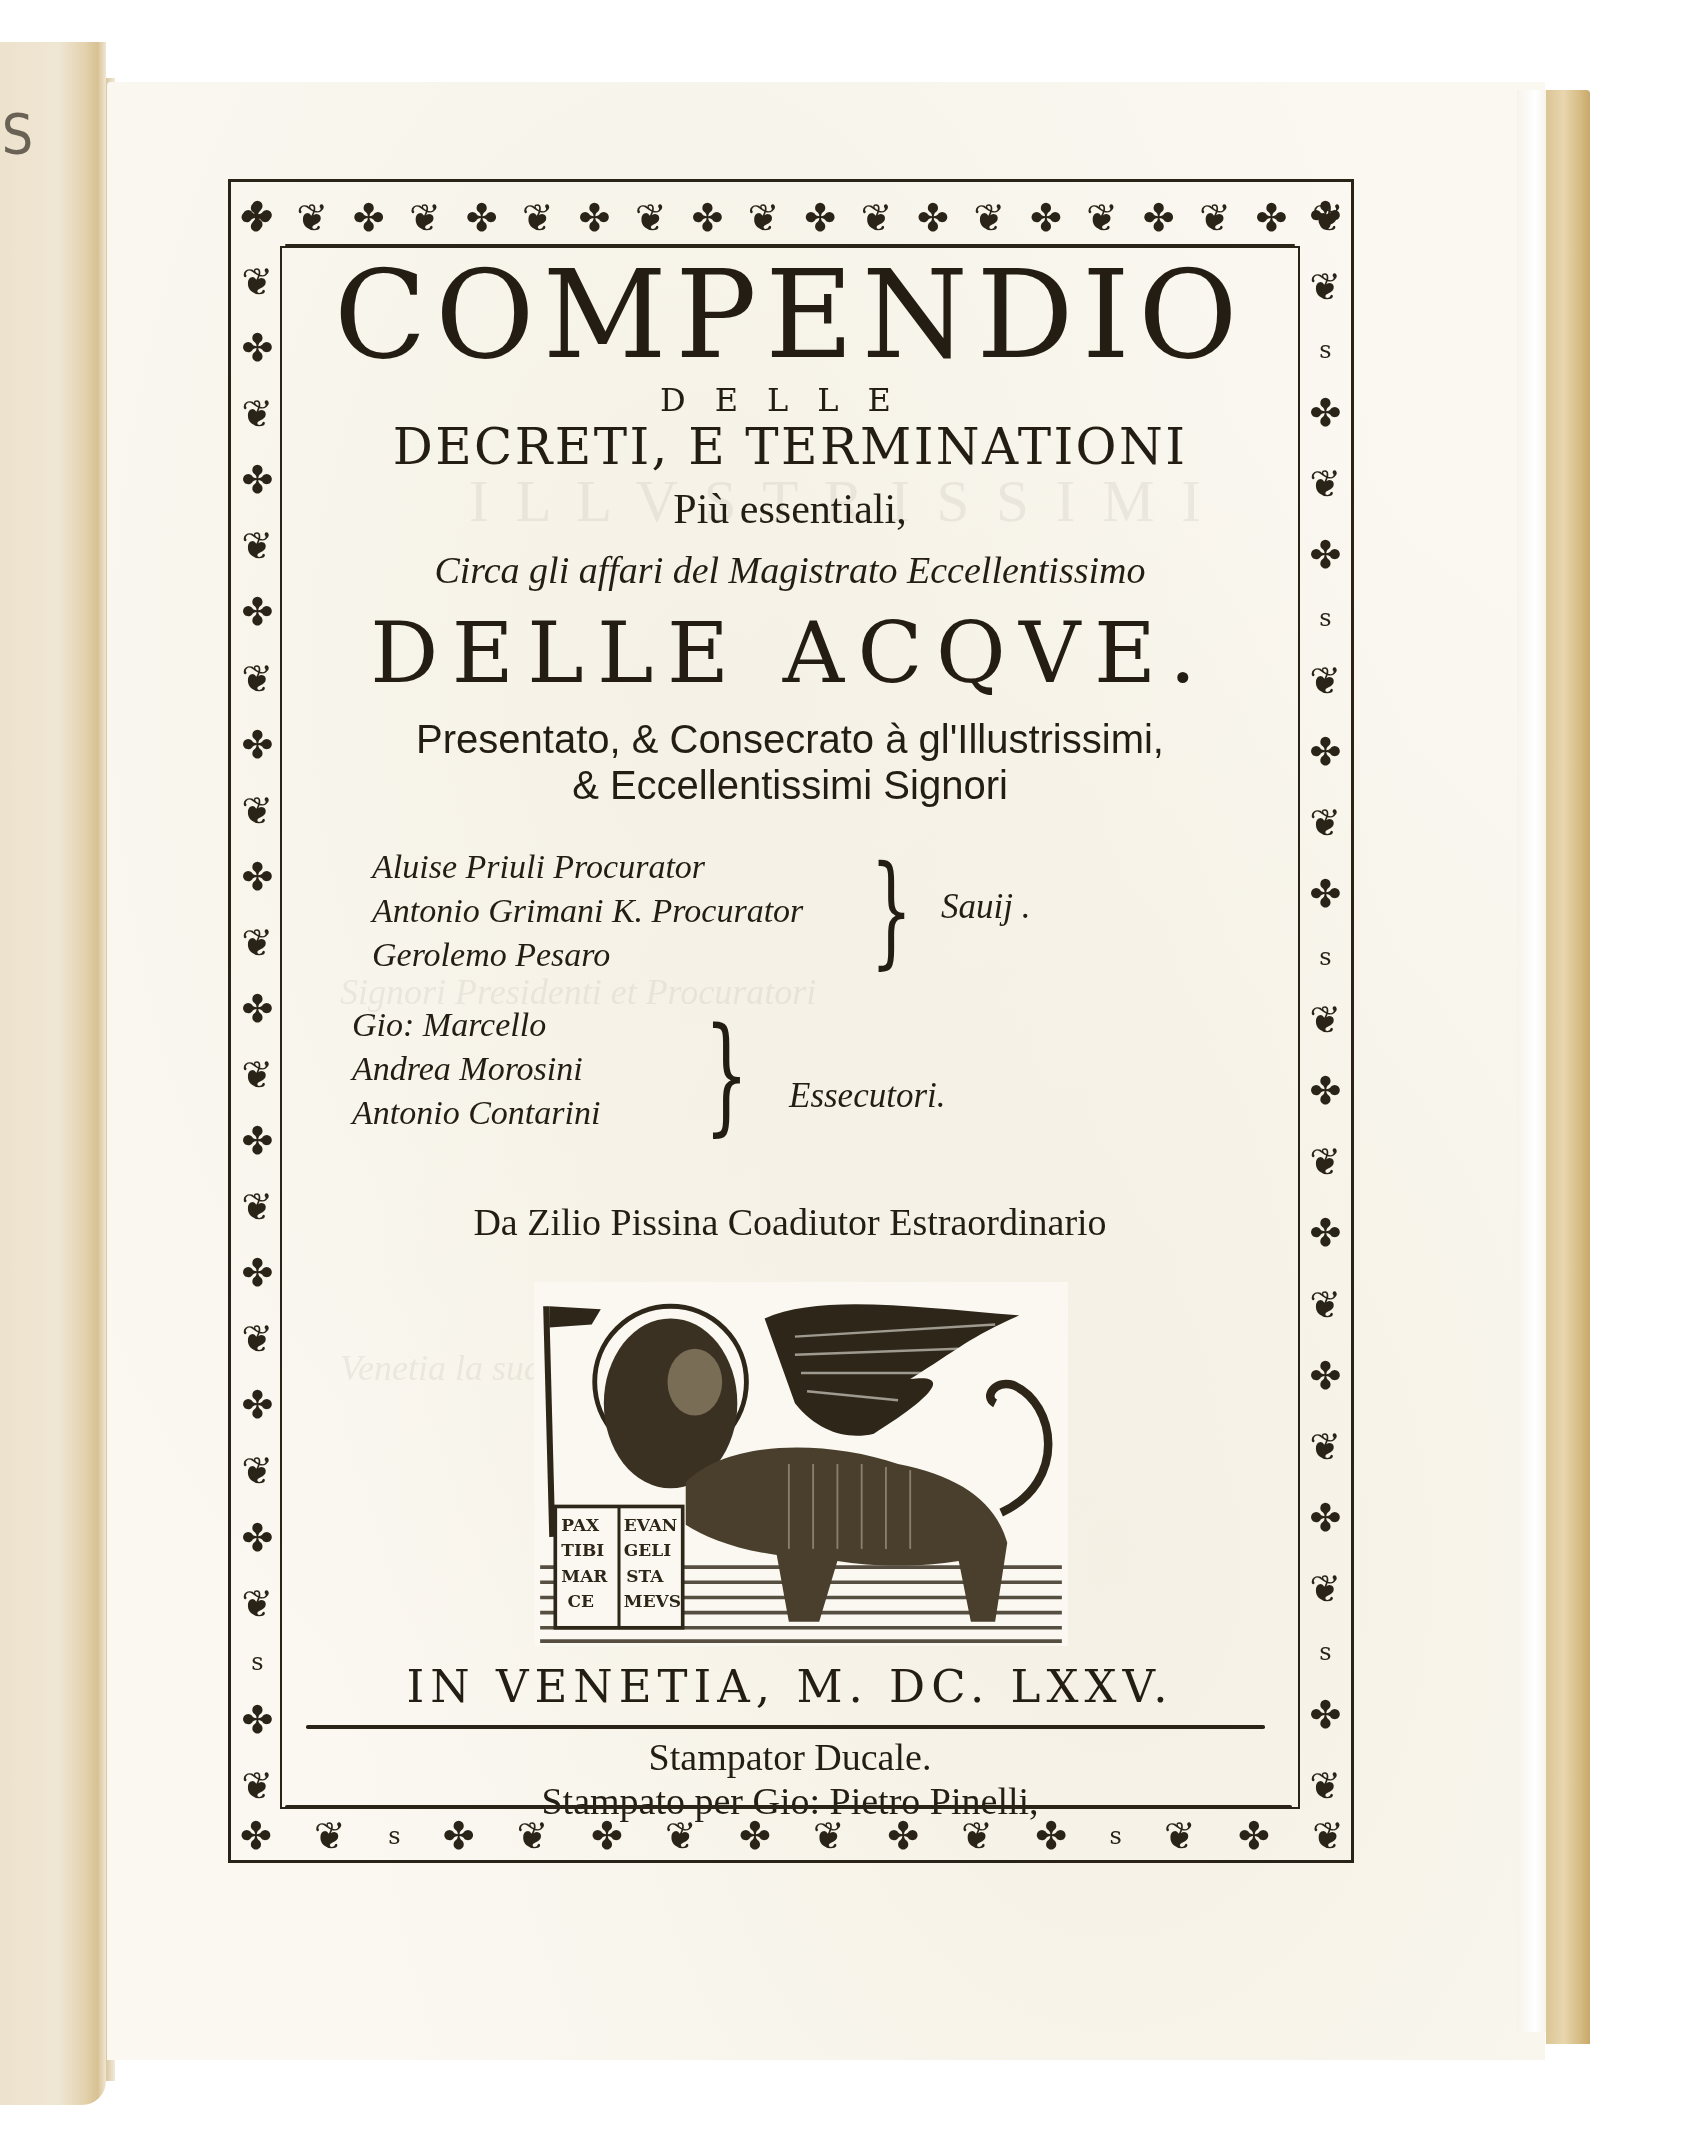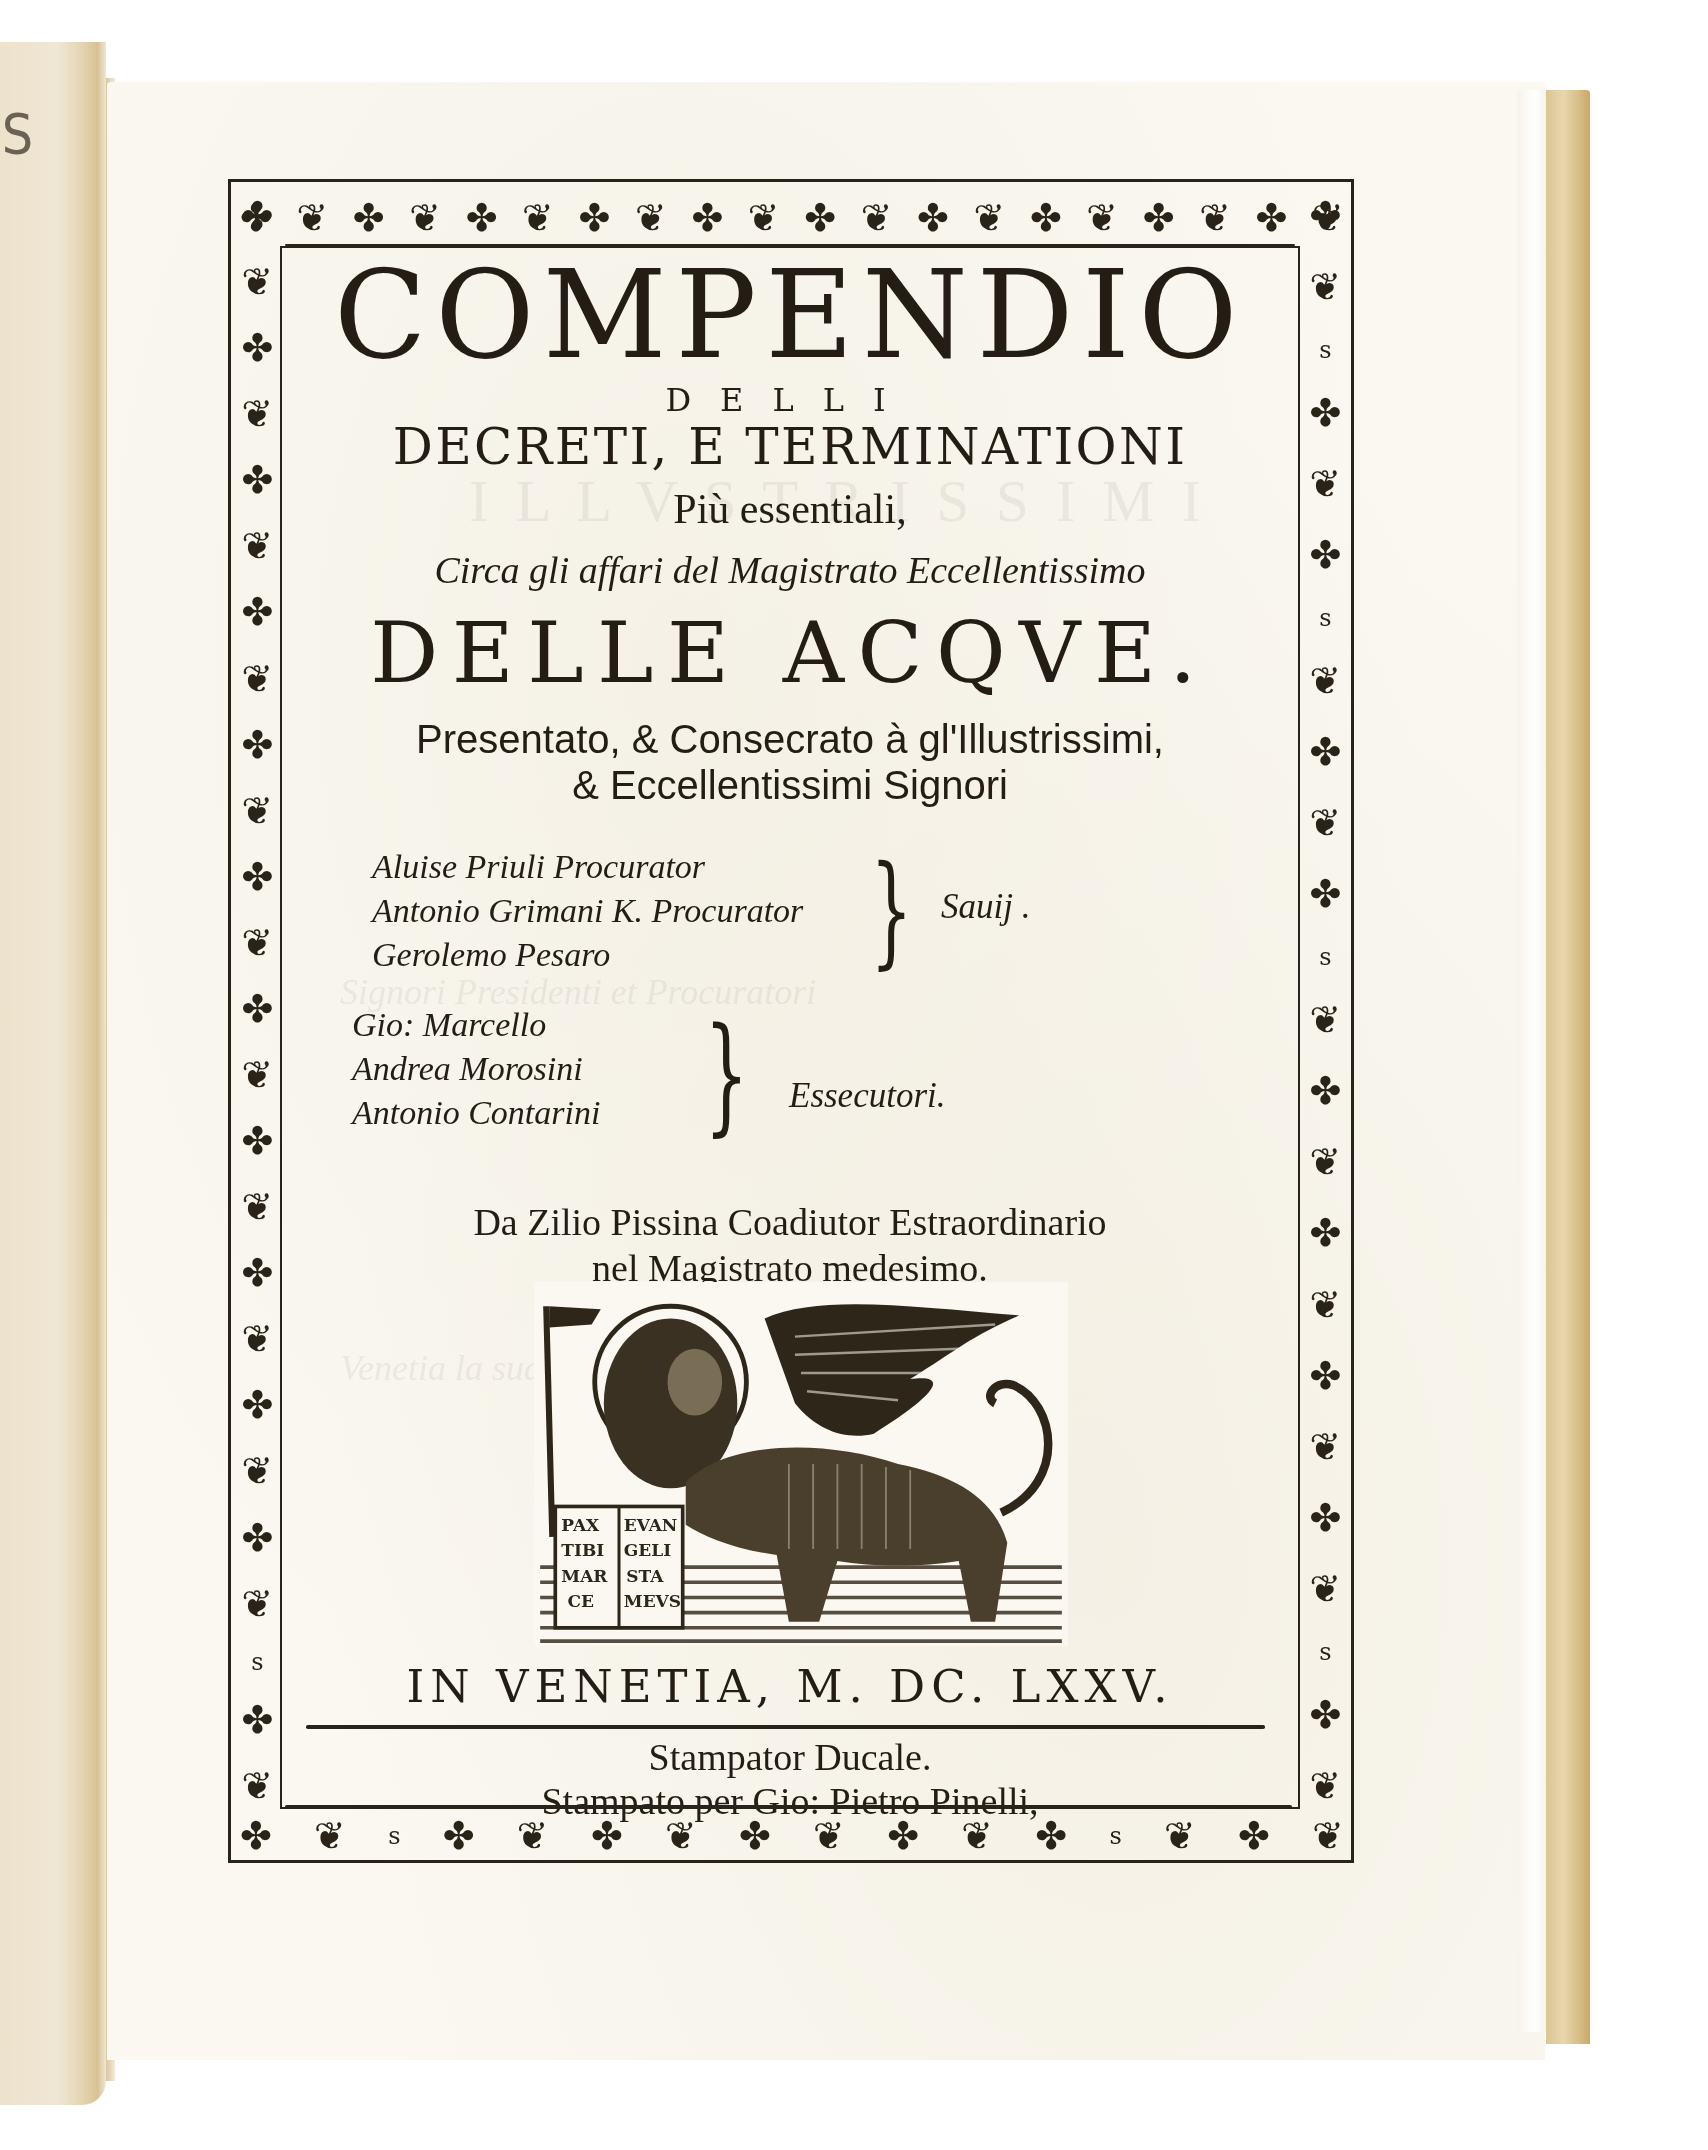--- a/index.html
+++ b/index.html
@@ -179,21 +179,21 @@
   <span>✤</span>
   <span>❦</span>
   <span>✤</span>
   <span>❦</span>
   <span class="orn-s">s</span>
   <span>✤</span>
   <span>❦</span>
 </div>
 
 <div class="text-block caps t-compendio">COMPENDIO</div>
-<div class="text-block caps t-delli">DELLI</div>
+<div class="text-block caps t-delli">DELLE</div>
 <div class="text-block caps t-decreti">DECRETI, E TERMINATIONI</div>
 <div class="text-block t-piu">Più essentiali,</div>
 <div class="text-block t-circa">Circa gli affari del Magistrato Eccellentissimo</div>
 <div class="text-block caps t-acque">DELLE ACQVE.</div>
 <div class="text-block t-presentato">
   <div>Presentato, &amp; Consecrato à gl'Illustrissimi,</div>
   <div>&amp; Eccellentissimi Signori</div>
 </div>
 
 <div class="officials" style="left:352px; top:845px;margin-left:20px;">
@@ -207,21 +207,20 @@
 <div class="officials" style="left:352px; top:1003px;">
   <span class="name">Gio: Marcello</span>
   <span class="name">Andrea Morosini</span>
   <span class="name">Antonio Contarini</span>
 </div>
 <div class="brace" style="left:686px; top:1004px; font-size:127px; line-height:140px; transform:scaleX(0.55);">}</div>
 <div class="role" style="left:789px; top:1076px;">Essecutori.</div>
 
 <div class="text-block t-author">
   <div>Da Zilio Pissina Coadiutor Estraordinario</div>
-  <div>nel Magistrato medesimo.</div>
 </div>
 
 <svg class="woodcut" viewBox="0 0 880 600">
   <rect x="0" y="0" width="880" height="600" fill="#faf8f1"></rect>
 
   <g stroke="#3a3122" stroke-width="6" opacity="0.85">
     <line x1="10" y1="470" x2="870" y2="470"></line>
       <line x1="10" y1="495" x2="870" y2="495"></line>
     <line x1="10" y1="520" x2="870" y2="520"></line>
       <line x1="10" y1="545" x2="870" y2="545"></line>

